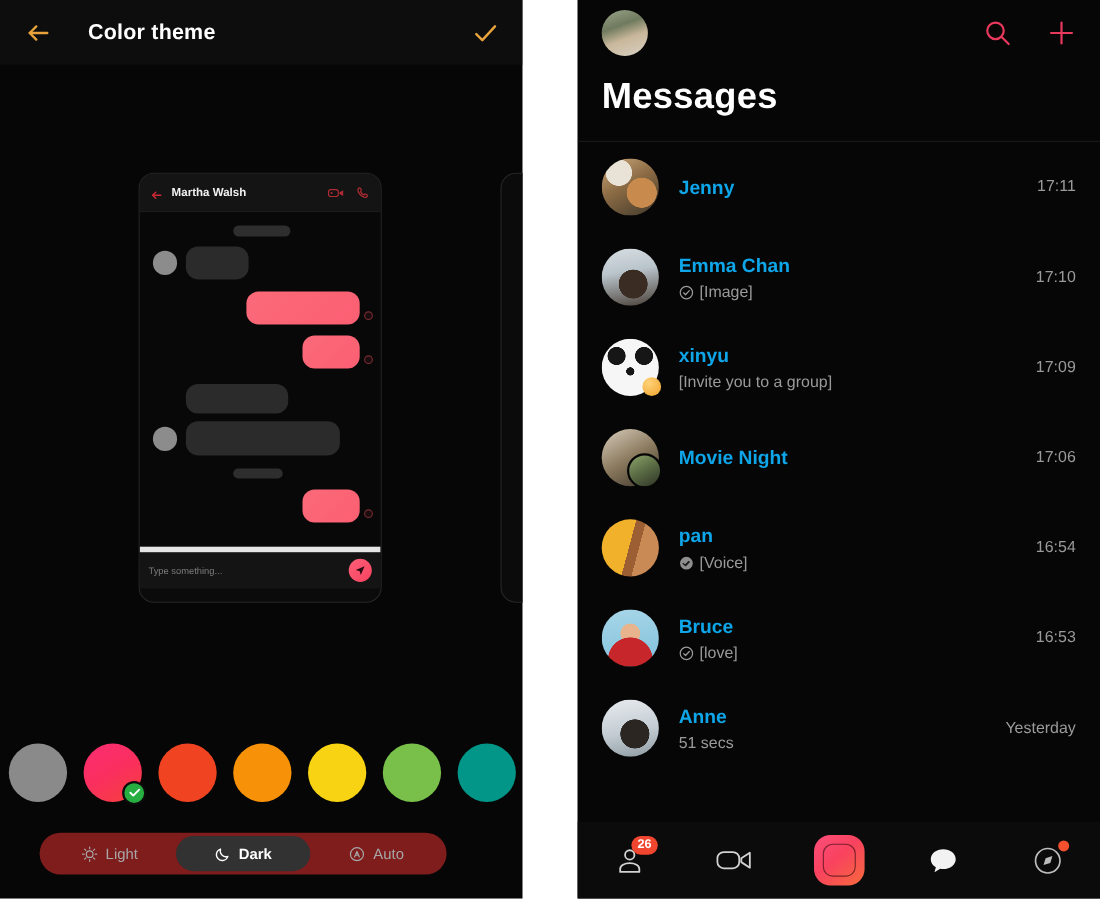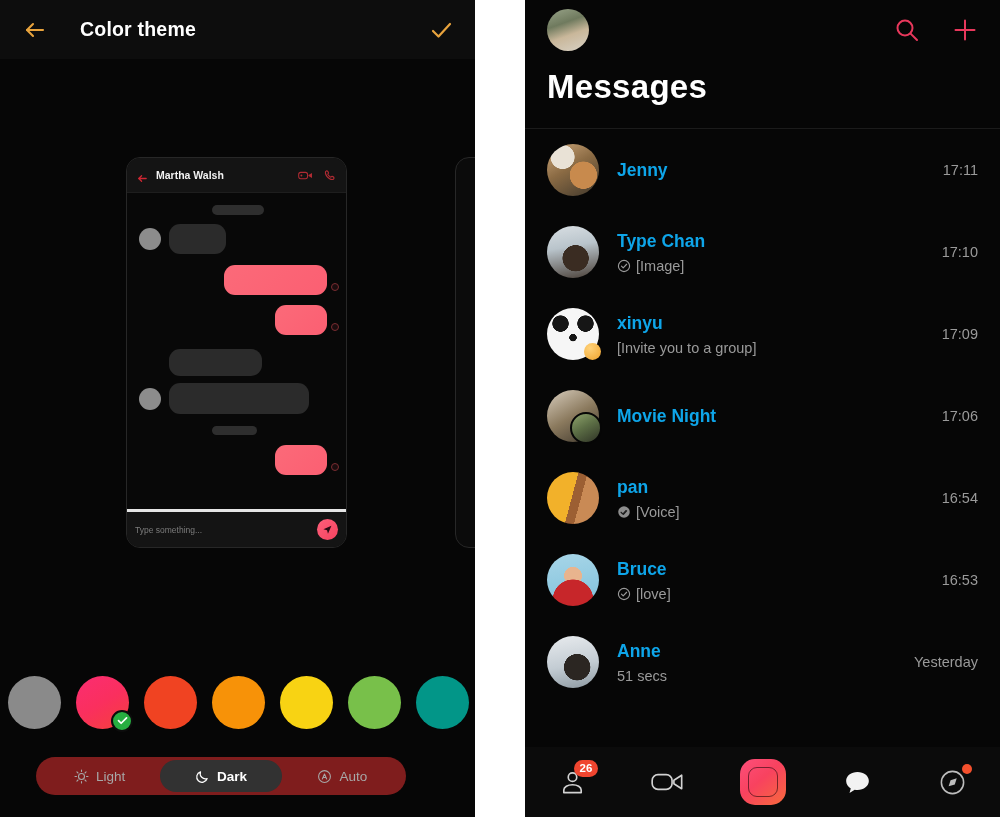--- a/index.html
+++ b/index.html
@@ -67,26 +67,26 @@
   .bub.tiny { background: #2e2e2e; border-radius: 5px; }
   .bub.pink { background: linear-gradient(135deg,#fb6a79,#fb5f72); }
   .av {
     position: absolute; width: 22px; height: 22px;
     border-radius: 50%; background: #8c8c8c;
   }
   .tick { position: absolute; width: 8px; height: 8px; border-radius: 50%;
           border: 1px solid #7a2c31; background:#1b0d0f; }
 
   .pc-input {
-    position: absolute; left: 0; bottom: 0;
+    position: absolute; left: 0; bottom: 12px;
     height: 38px; width: 100%;
     background: #141414;
     display: flex; align-items: center;
     padding: 0 8px;
-    border-top: 3px solid #e5e5e5;
+    border-top: 5px solid #e5e5e5;
     gap: 26px;
   }
   .pc-input-ph { color: #7c7c7c; font-size: 8.5px; }
   .pc-send {
     margin-left: auto; width: 21px; height: 21px; border-radius: 50%;
     background: linear-gradient(135deg,#fd5f7a,#f6425f);
     display: flex; align-items: center; justify-content: center;
   }
 
   
@@ -381,21 +381,21 @@
         <div class="msg-time">17:11</div>
       </div>
 
       <div class="msg-row">
         <div class="msg-av">
           <div class="av-img" style="background:
               radial-gradient(circle at 55% 62%, #3a2c22 0 30%, transparent 31%),
               linear-gradient(170deg,#d9dfe3 0%,#b9c4cb 40%,#4a4038 100%);"></div>
         </div>
         <div class="msg-texts">
-          <div class="msg-name">Type Chan</div>
+          <div class="msg-name">Emma Chan</div>
           <div class="msg-sub">
             <span>
               <svg viewBox="0 0 16 16" width="14" height="14" fill="none" stroke="#9a9a9a" stroke-width="1.3" stroke-linecap="round" stroke-linejoin="round">
                 <circle cx="8" cy="8" r="6.4"></circle>
                   <path d="M5.1 8.2l2 2 3.9-4.2"></path>
               </svg>
             </span>
             <span>[Image]</span>
           </div>
         </div>

